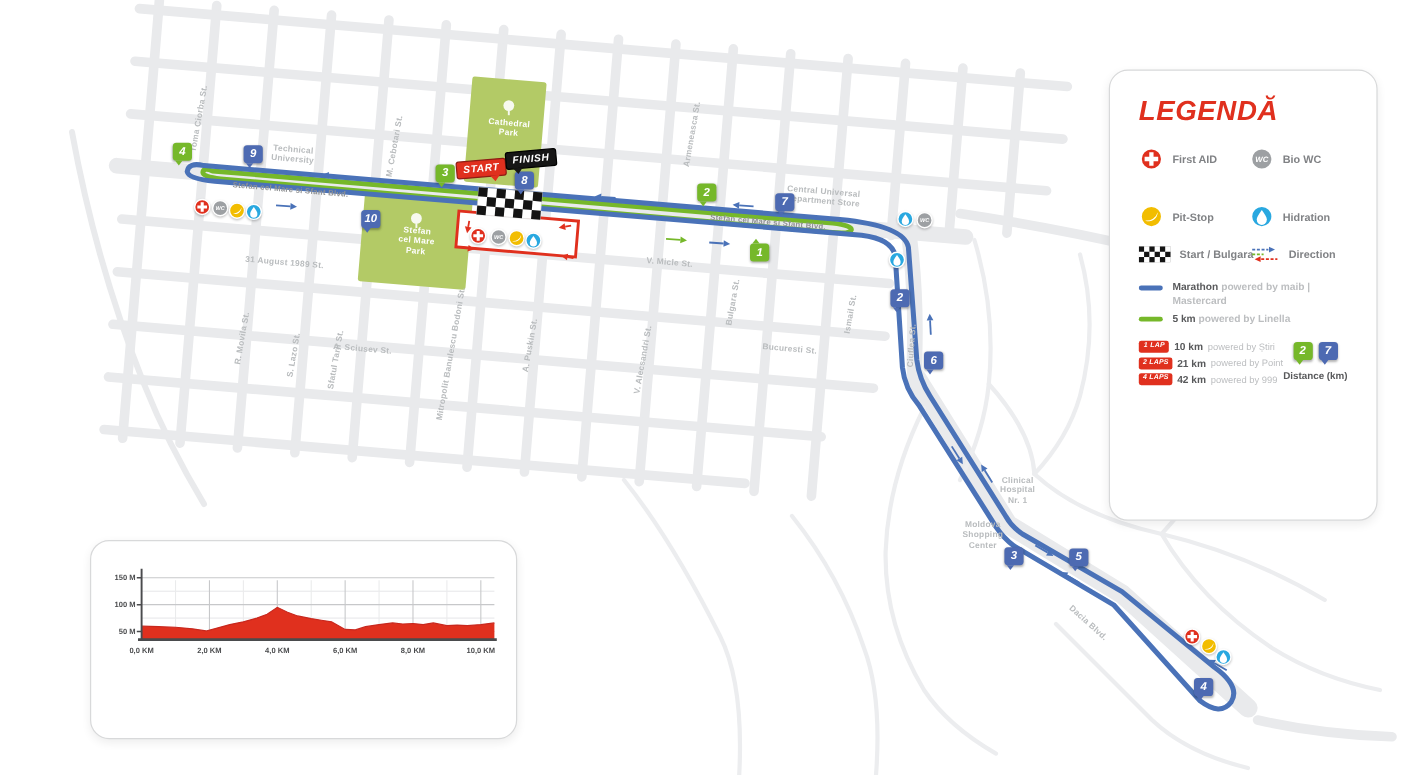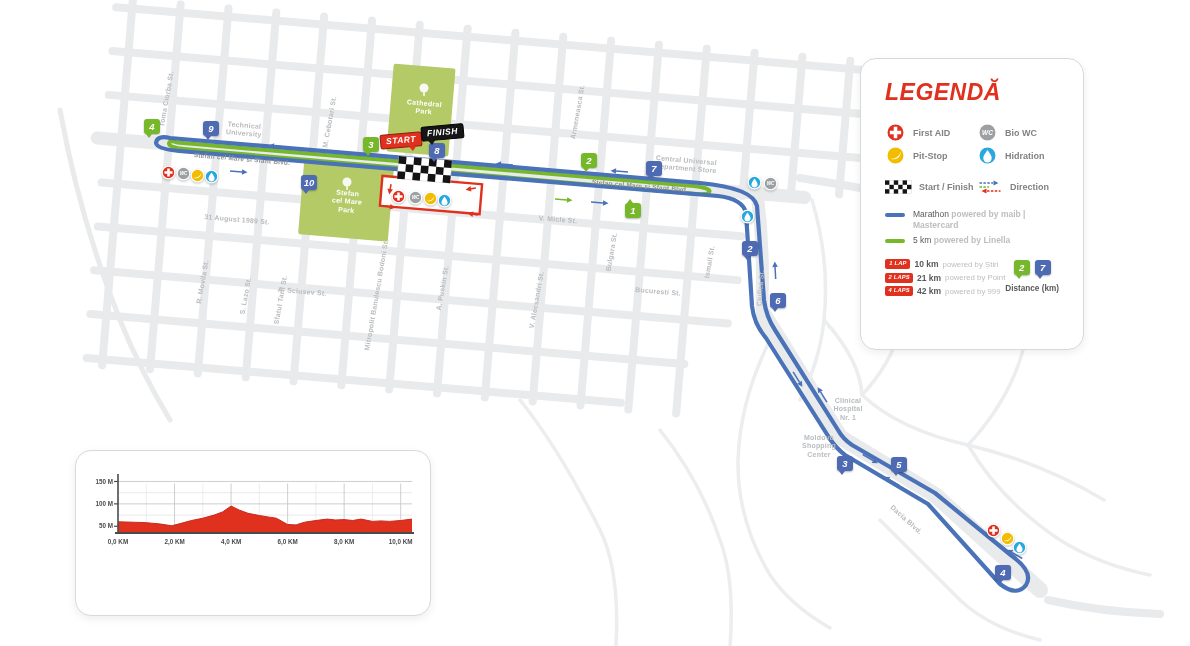--- a/index.html
+++ b/index.html
@@ -40,33 +40,33 @@
   .sign::after{content:"";position:absolute;bottom:-4.5px;width:0;height:0;
         border-left:4px solid transparent;border-right:4px solid transparent;}
   .sign-start{left:380px;top:133px;background:var(--accent-red);border:1px solid #8d1c13;}
   .sign-start::after{right:5px;border-top:5px solid var(--accent-red);}
   .sign-finish{left:421px;top:125px;background:#161616;border:1px solid #000;}
   .sign-finish::after{left:5px;border-top:5px solid #161616;}
 
   
   .panel{position:absolute;background:#fff;border:1.5px solid #d8d9da;border-radius:16px;
          box-shadow:0 3px 8px rgba(0,0,0,.07);z-index:10;box-sizing:border-box;}
-  .legend{left:860px;top:58px;width:224px;height:292px;padding:18px 24px;}
+  .legend{left:924px;top:58px;width:224px;height:376px;padding:18px 24px;}
   .legend-title{font-size:23px;font-style:italic;font-weight:800;color:var(--accent-red);
                 letter-spacing:.5px;margin:2px 0 16px;}
-  .legend-grid{display:grid;grid-template-columns:92px auto;row-gap:2px;}
+  .legend-grid{display:grid;grid-template-columns:92px auto;row-gap:27px;}
   .legend-grid.second{margin-top:14px;}
   .lg-item{display:flex;align-items:center;gap:7px;}
   .lg-label{font-size:9px;font-weight:700;color:var(--text-gray);white-space:nowrap;}
   .licon{display:inline-flex;align-items:center;}
   .legend-routes{margin-top:15px;display:flex;flex-direction:column;gap:4px;}
   .route-row{display:flex;gap:8px;font-size:8.5px;line-height:1.3;}
   .swatch{width:20px;height:3.5px;border-radius:2px;margin-top:4px;flex:0 0 auto;}
   .route-text{max-width:150px;}
-  .route-name{font-weight:400;color:var(--text-dark);text-align:center;}
+  .route-name{font-weight:700;color:var(--text-dark);text-align:center;}
   .route-rest{color:var(--text-light);font-weight:600;}
   .legend-bottom{display:flex;justify-content:flex-end;margin-top:13px;}
   .lap-row{display:flex;align-items:center;gap:4px;margin-bottom:3.5px;}
   .lap-badge{background:var(--accent-red);color:#fff;font-style:italic;font-weight:800;font-size:5.8px;
              line-height:1;padding:2px 3px;border-radius:2px;min-width:19px;text-align:center;letter-spacing:.2px;}
   .lap-name{font-size:8.5px;font-weight:800;color:var(--text-dark);white-space:nowrap;}
   .lap-rest{font-size:7.8px;font-weight:400;color:var(--text-light);white-space:nowrap;}
   .distance{text-align:center;padding-top:1px;}
   .dpins{display:flex;gap:5px;justify-content:center;}
   .dlabel{margin-top:9px;font-size:8.2px;font-weight:700;color:var(--text-dark);white-space:nowrap;}
@@ -397,21 +397,21 @@
               <rect x="0" y="8.8" width="4.4" height="4.4" fill="#141414"></rect>
               <rect x="4.4" y="4.4" width="4.4" height="4.4" fill="#141414"></rect>
               <rect x="8.8" y="0" width="4.4" height="4.4" fill="#141414"></rect>
               <rect x="8.8" y="8.8" width="4.4" height="4.4" fill="#141414"></rect>
               <rect x="13.200000000000001" y="4.4" width="4.4" height="4.4" fill="#141414"></rect>
               <rect x="17.6" y="0" width="4.4" height="4.4" fill="#141414"></rect>
               <rect x="17.6" y="8.8" width="4.4" height="4.4" fill="#141414"></rect>
               <rect x="22" y="4.4" width="4.4" height="4.4" fill="#141414"></rect>
             </svg>
           </span>
-        <span class="lg-label">Start / Finish</span>
+        <span class="lg-label">Start / Bulgara</span>
       </div>
       <div class="lg-item">
         <span class="licon">
             <svg width="26" height="14" viewBox="0 0 26 14">
     <line x1="2.5" y1="3" x2="16" y2="3" stroke="#4a72b8" stroke-width="1.5" stroke-dasharray="2.5 1.4"></line>
     <path d="M16.5,0.6 L21.5,3 L16.5,5.4 Z" fill="#4a72b8"></path>
     <line x1="2.5" y1="7" x2="12" y2="7" stroke="#76b82a" stroke-width="1.5" stroke-dasharray="2.5 1.4"></line>
     <path d="M9.5,8.6 L4.5,11 L9.5,13.4 Z" fill="#e0301e"></path>
     <line x1="10" y1="11" x2="23.5" y2="11" stroke="#e0301e" stroke-width="1.5" stroke-dasharray="2.5 1.4"></line>
             </svg>

